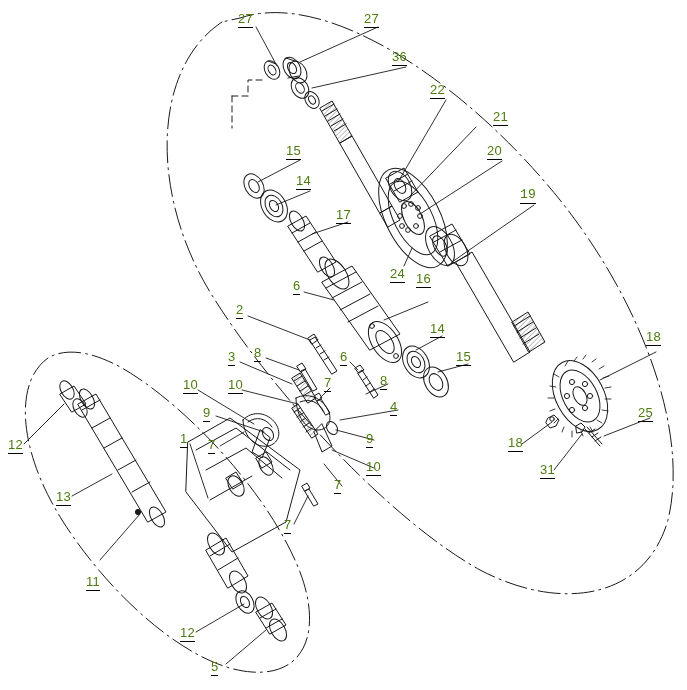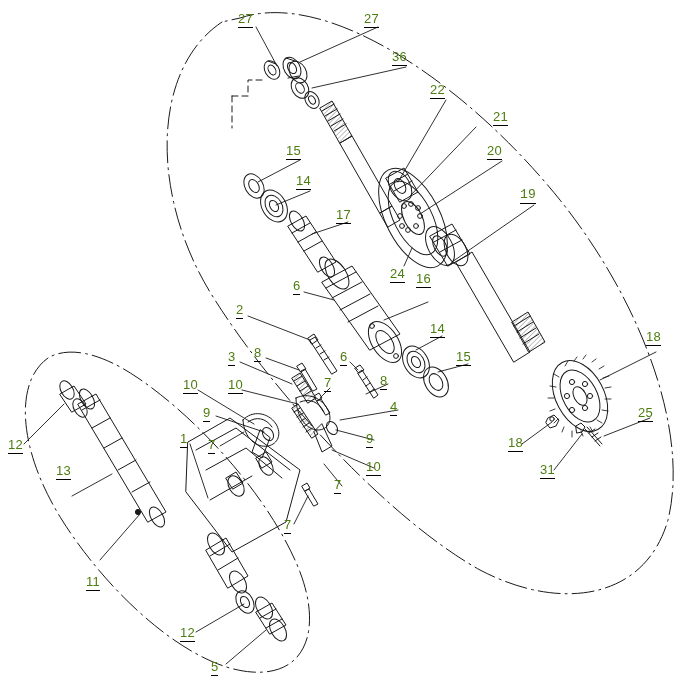--- a/index.html
+++ b/index.html
@@ -374,20 +374,20 @@
   <div class="callout-label underlined" style="left:203px; top:406px;">9</div>
   <div class="callout-label underlined" style="left:390px; top:400px;">4</div>
   <div class="callout-label underlined" style="left:638px; top:406px;">25</div>
   <div class="callout-label underlined" style="left:366px; top:432px;">9</div>
   <div class="callout-label underlined" style="left:180px; top:432px;">1</div>
   <div class="callout-label underlined" style="left:208px; top:438px;">7</div>
   <div class="callout-label underlined" style="left:8px;   top:438px;">12</div>
   <div class="callout-label underlined" style="left:366px; top:460px;">10</div>
   <div class="callout-label underlined" style="left:508px; top:436px;">18</div>
   <div class="callout-label underlined" style="left:540px; top:463px;">31</div>
-  <div class="callout-label underlined" style="left:56px;  top:464px;">13</div>
+  <div class="callout-label underlined" style="left:56px;  top:490px;">13</div>
   <div class="callout-label underlined" style="left:284px; top:518px;">7</div>
   <div class="callout-label underlined" style="left:334px; top:478px;">7</div>
   <div class="callout-label underlined" style="left:86px;  top:554px;margin-top:21px;">11</div>
   <div class="callout-label underlined" style="left:180px; top:626px;">12</div>
   <div class="callout-label underlined" style="left:211px; top:660px;">5</div>
 
 </div>
 
 </body></html>

